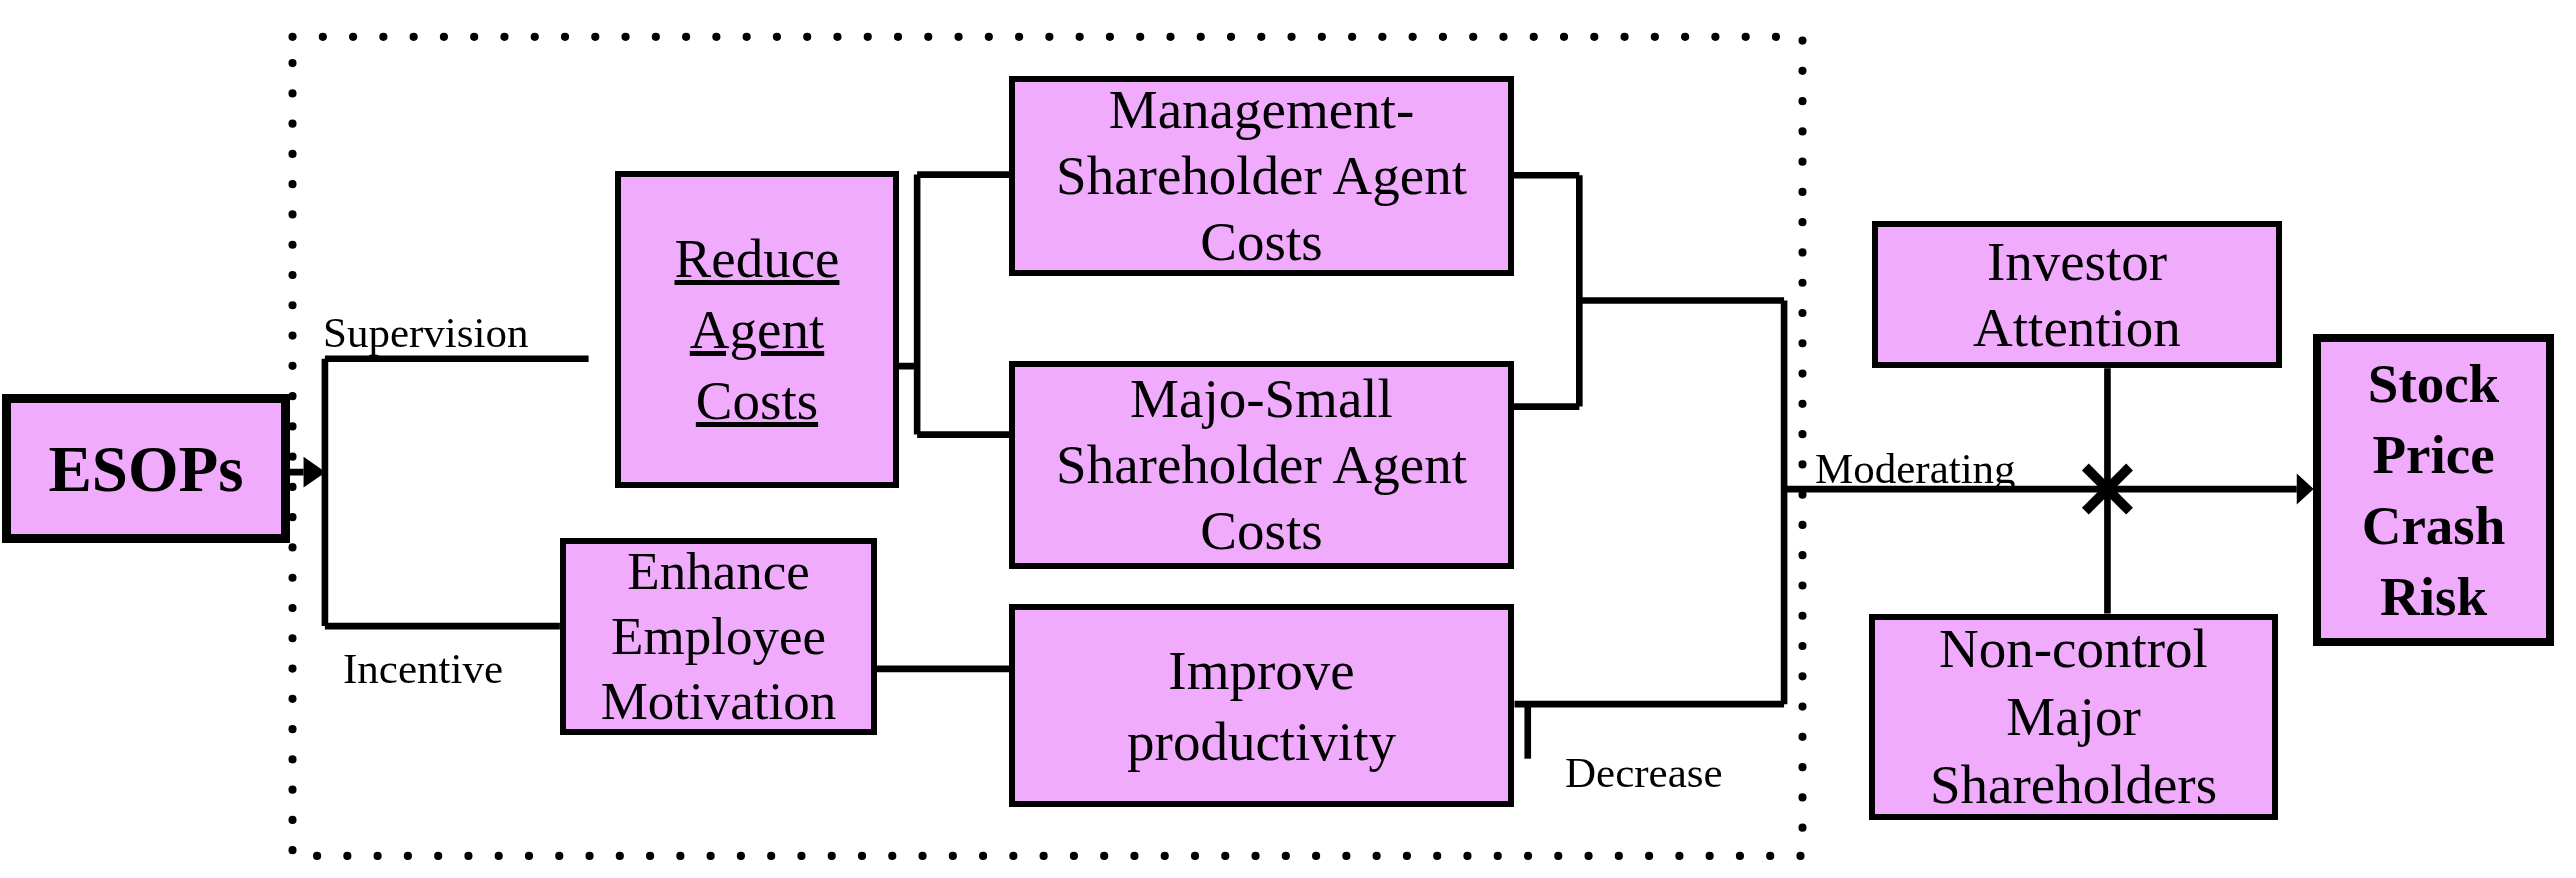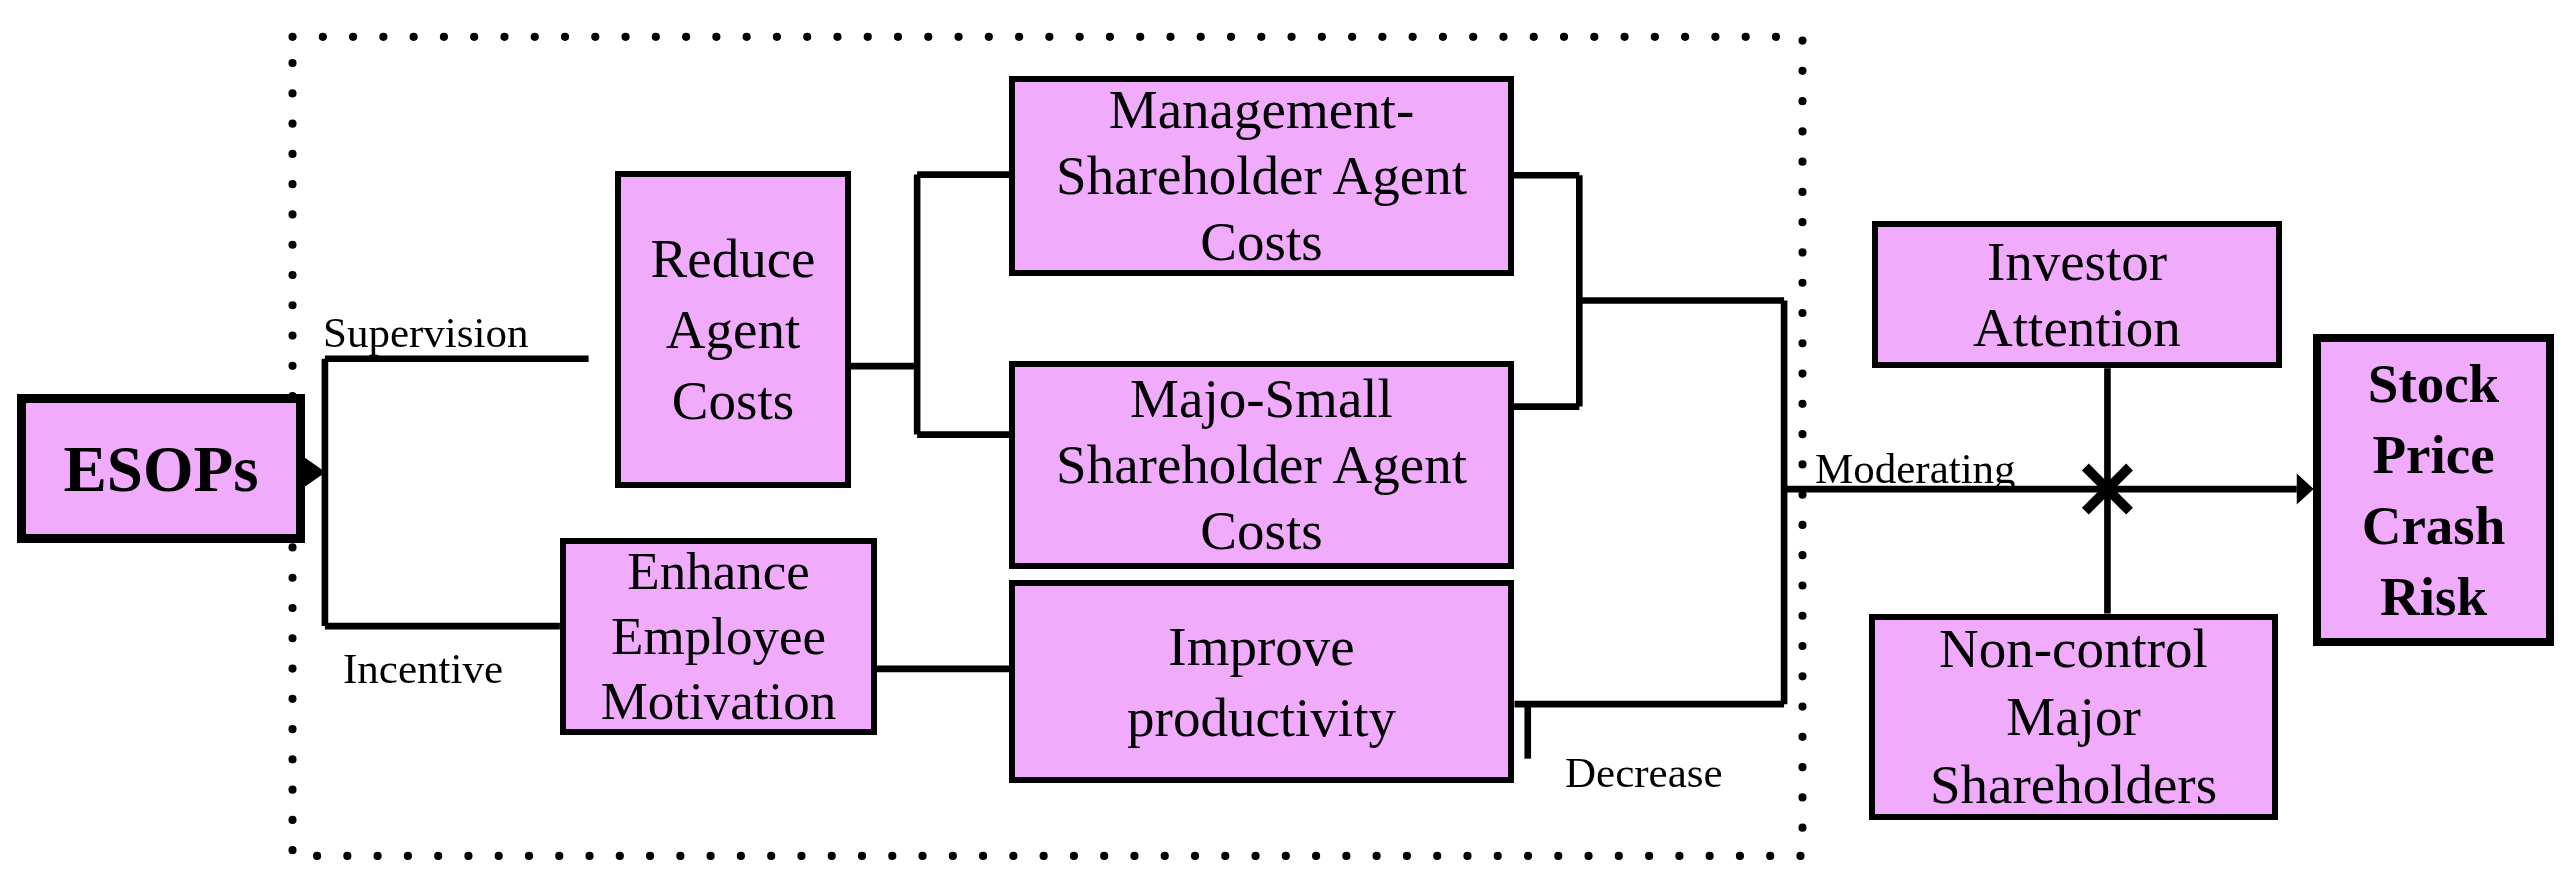--- a/index.html
+++ b/index.html
@@ -28,29 +28,29 @@
     line-height:66px;
   }
   .edge-label{
     position:absolute;
     font-size:43px;
     line-height:55px;
     white-space:nowrap;
     text-align:right;
   }
   
-  #node-esops{left:17px;top:394px;width:288px;height:149px;border-width:9.6px;}
+  #node-esops{left:2px;top:394px;width:288px;height:149px;border-width:9.6px;}
   #node-esops .box-label{font-weight:bold;font-size:65px;}
-  #node-reduce{left:615px;top:171px;width:236px;height:317px;}
+  #node-reduce{left:615px;top:171px;width:284px;height:317px;text-decoration:underline;}
   #node-reduce .box-label{line-height:71px;}
   #node-management{left:1009px;top:76px;width:505px;height:200px;}
   #node-majo{left:1009px;top:328px;width:505px;height:208px;margin-top:33px;}
   #node-enhance{left:560px;top:538px;width:317px;height:197px;}
   #node-enhance .box-label{line-height:65px;font-size:53px;}
-  #node-improve{left:1009px;top:580px;width:505px;height:203px;}
+  #node-improve{left:1009px;top:604px;width:505px;height:203px;}
   #node-improve .box-label{line-height:71px;}
   #node-investor{left:1872px;top:221px;width:410px;height:147px;}
   #node-noncontrol{left:1869px;top:614px;width:409px;height:206px;}
   #node-noncontrol .box-label{line-height:68px;}
   #node-stock{left:2313px;top:334px;width:241px;height:312px;border-width:8px;}
   #node-stock .box-label{font-weight:bold;line-height:71px;}
   
   #edge-label-supervision{left:323px;top:305px;}
   #edge-label-incentive{left:343px;top:641px;}
   #edge-label-moderating{left:1815px;top:441px;}

